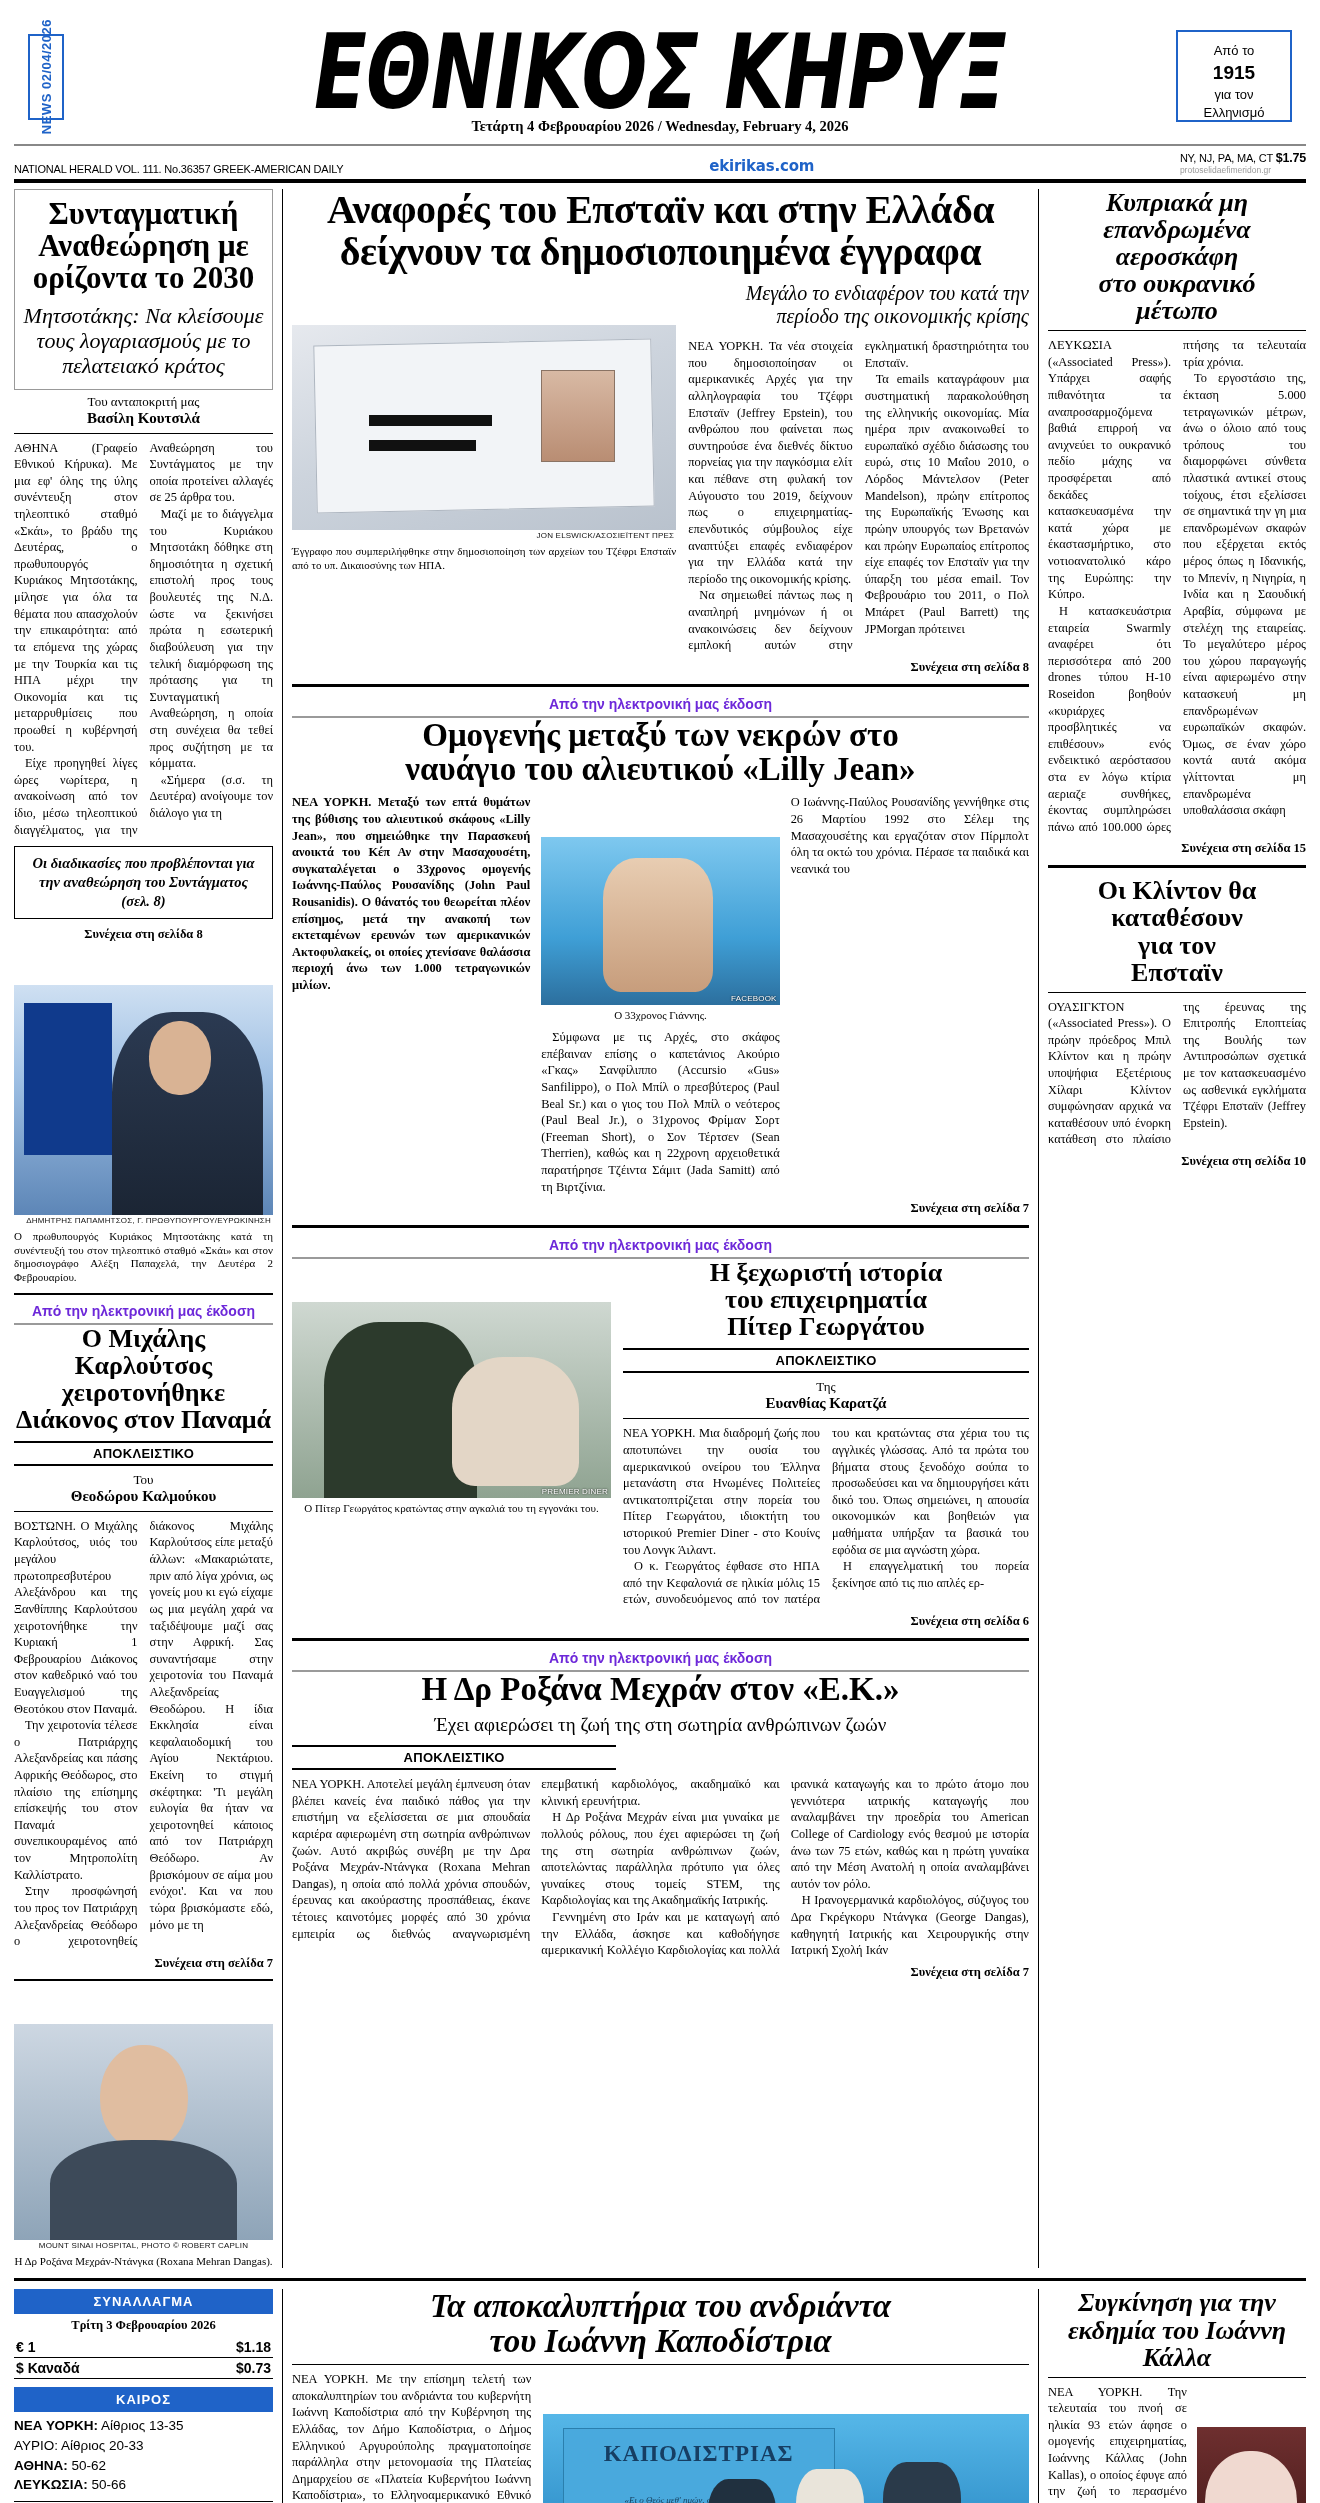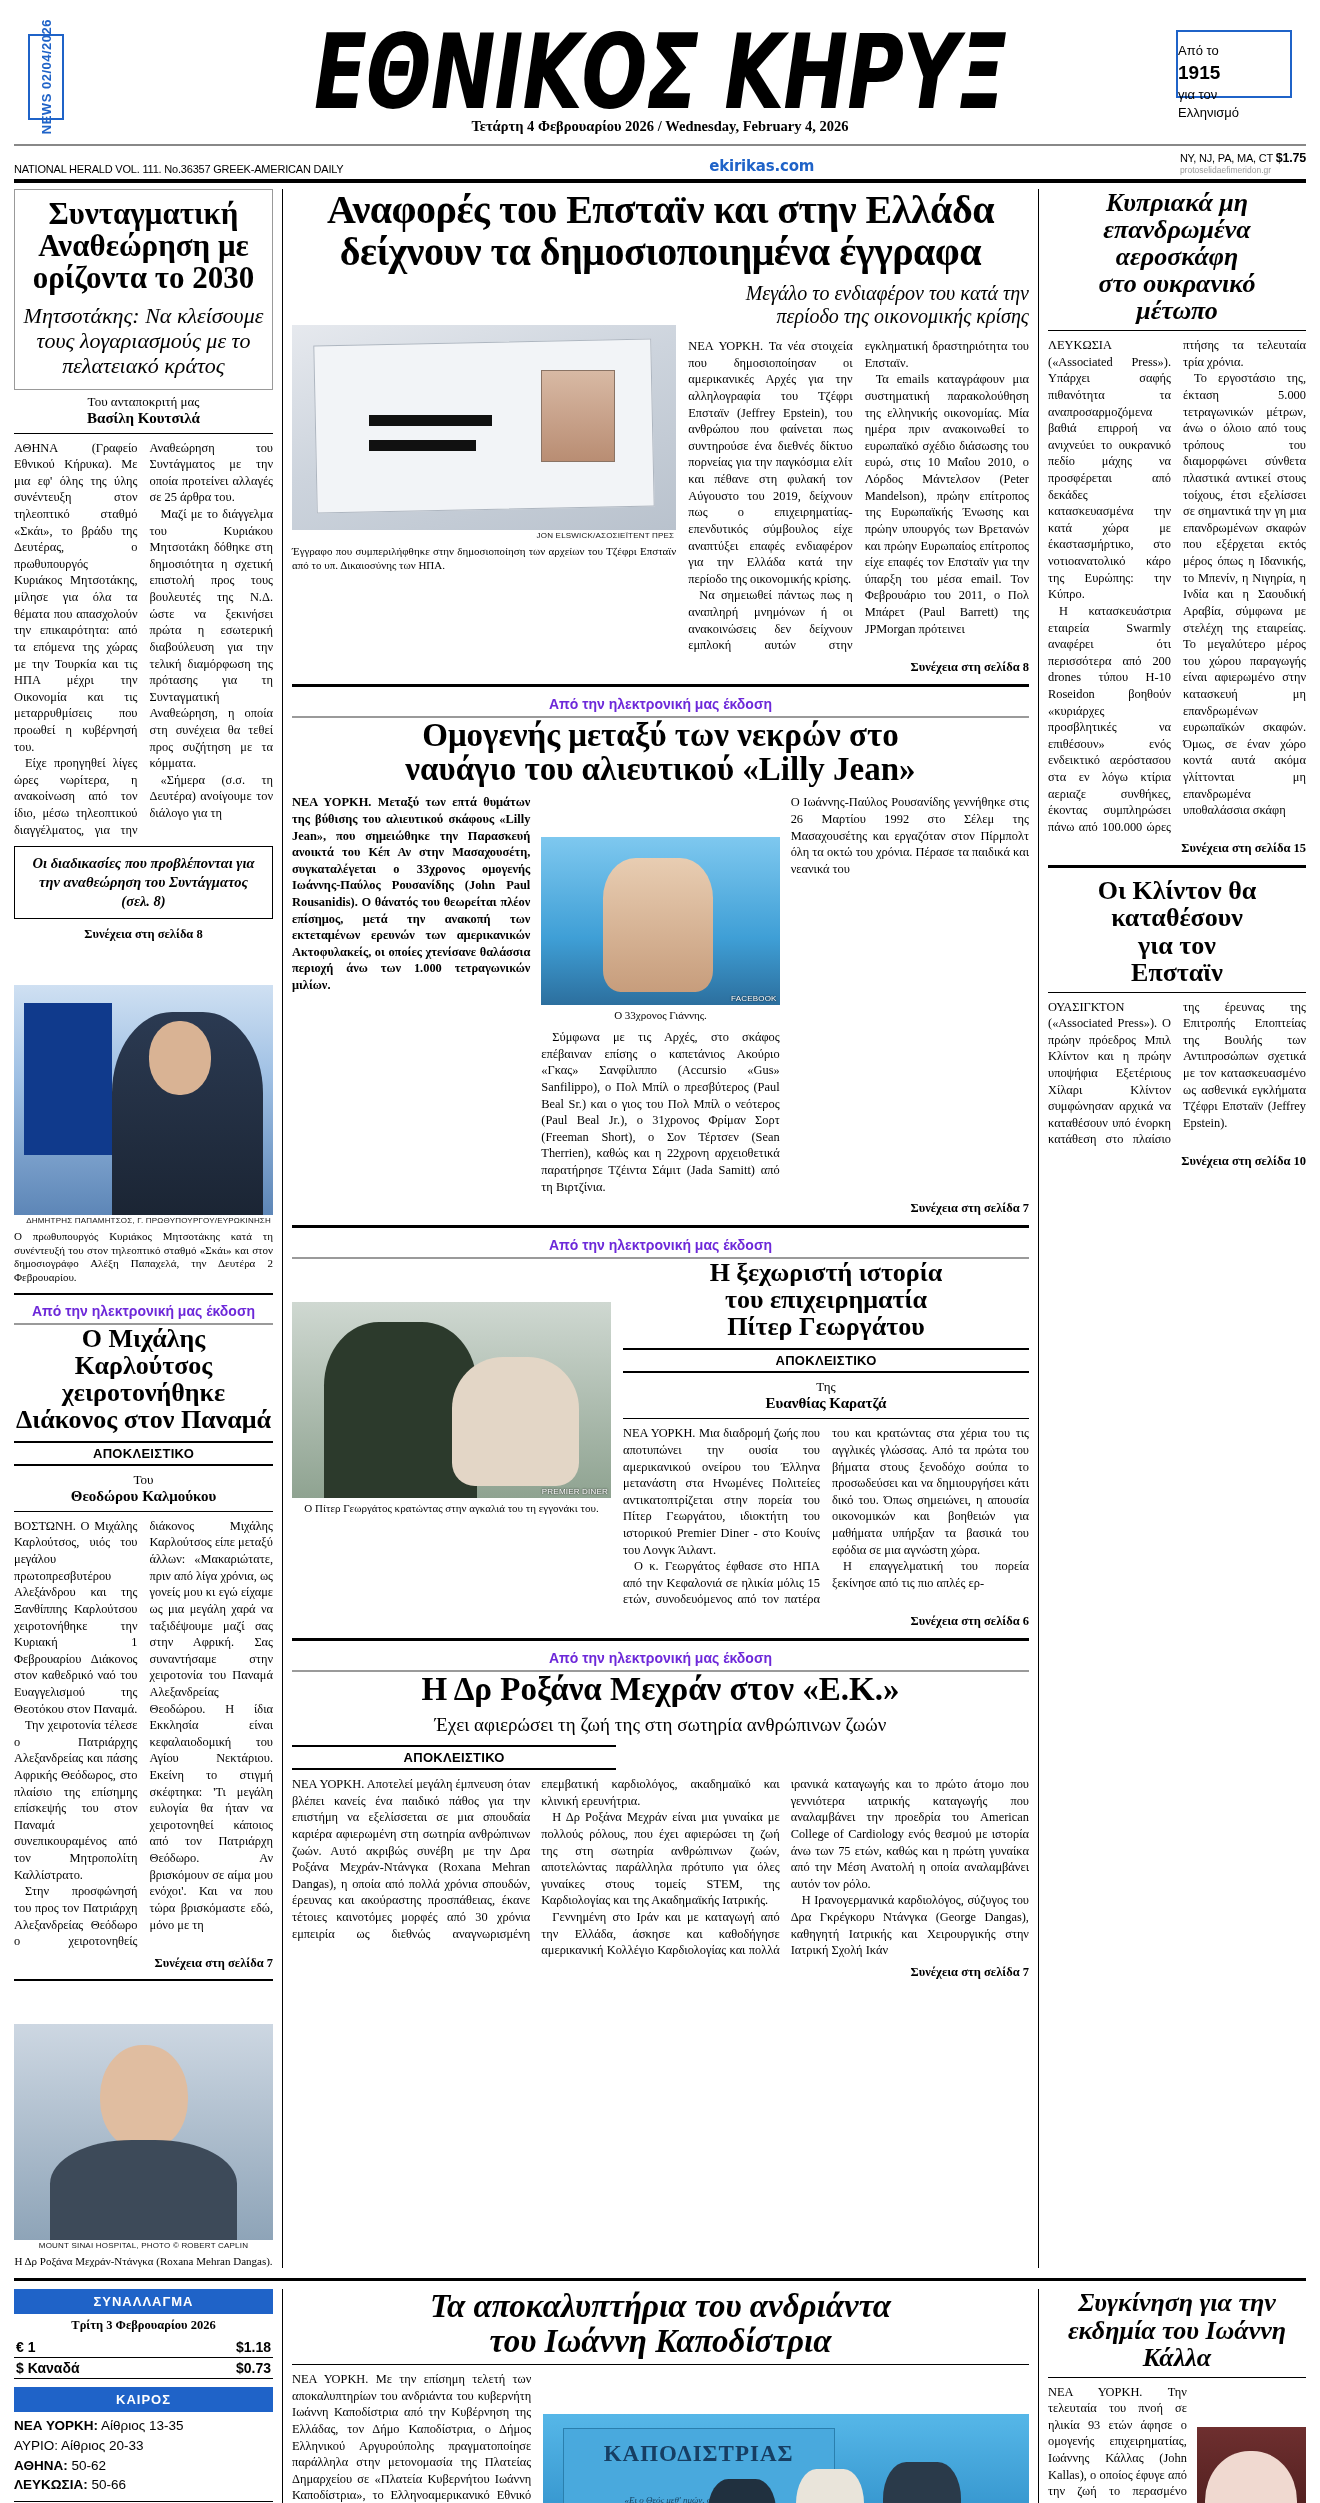--- a/index.html
+++ b/index.html
@@ -32,22 +32,23 @@
     text-align: center;
     font-family: "DejaVu Sans", sans-serif;
     font-weight: bold; font-style: italic;
     font-size: 76px; letter-spacing: -1px;
     line-height: 1;
     transform: scaleY(1.35) scaleX(1.02);
     transform-origin: center top;
   }
   .since-box {
     position: absolute; right: 14px; top: 30px;
-    width: 116px; height: 68px;
+    width: 116px; height: 92px;
     border: 2px solid #1f63c8;
+    text-align: center;
     font-family: "Liberation Sans", sans-serif;
     font-size: 13px; line-height: 1.45;
     padding-top: 10px;
   }
   .since-box .yr { font-weight: bold; font-size: 19px; display:block; line-height:1.3;}
   .dateline {
     position: absolute; left: 0; right: 0; top: 118px;
     text-align: center; font-size: 14.5px; font-weight: bold;
     font-family: "Liberation Serif", serif;
   }

